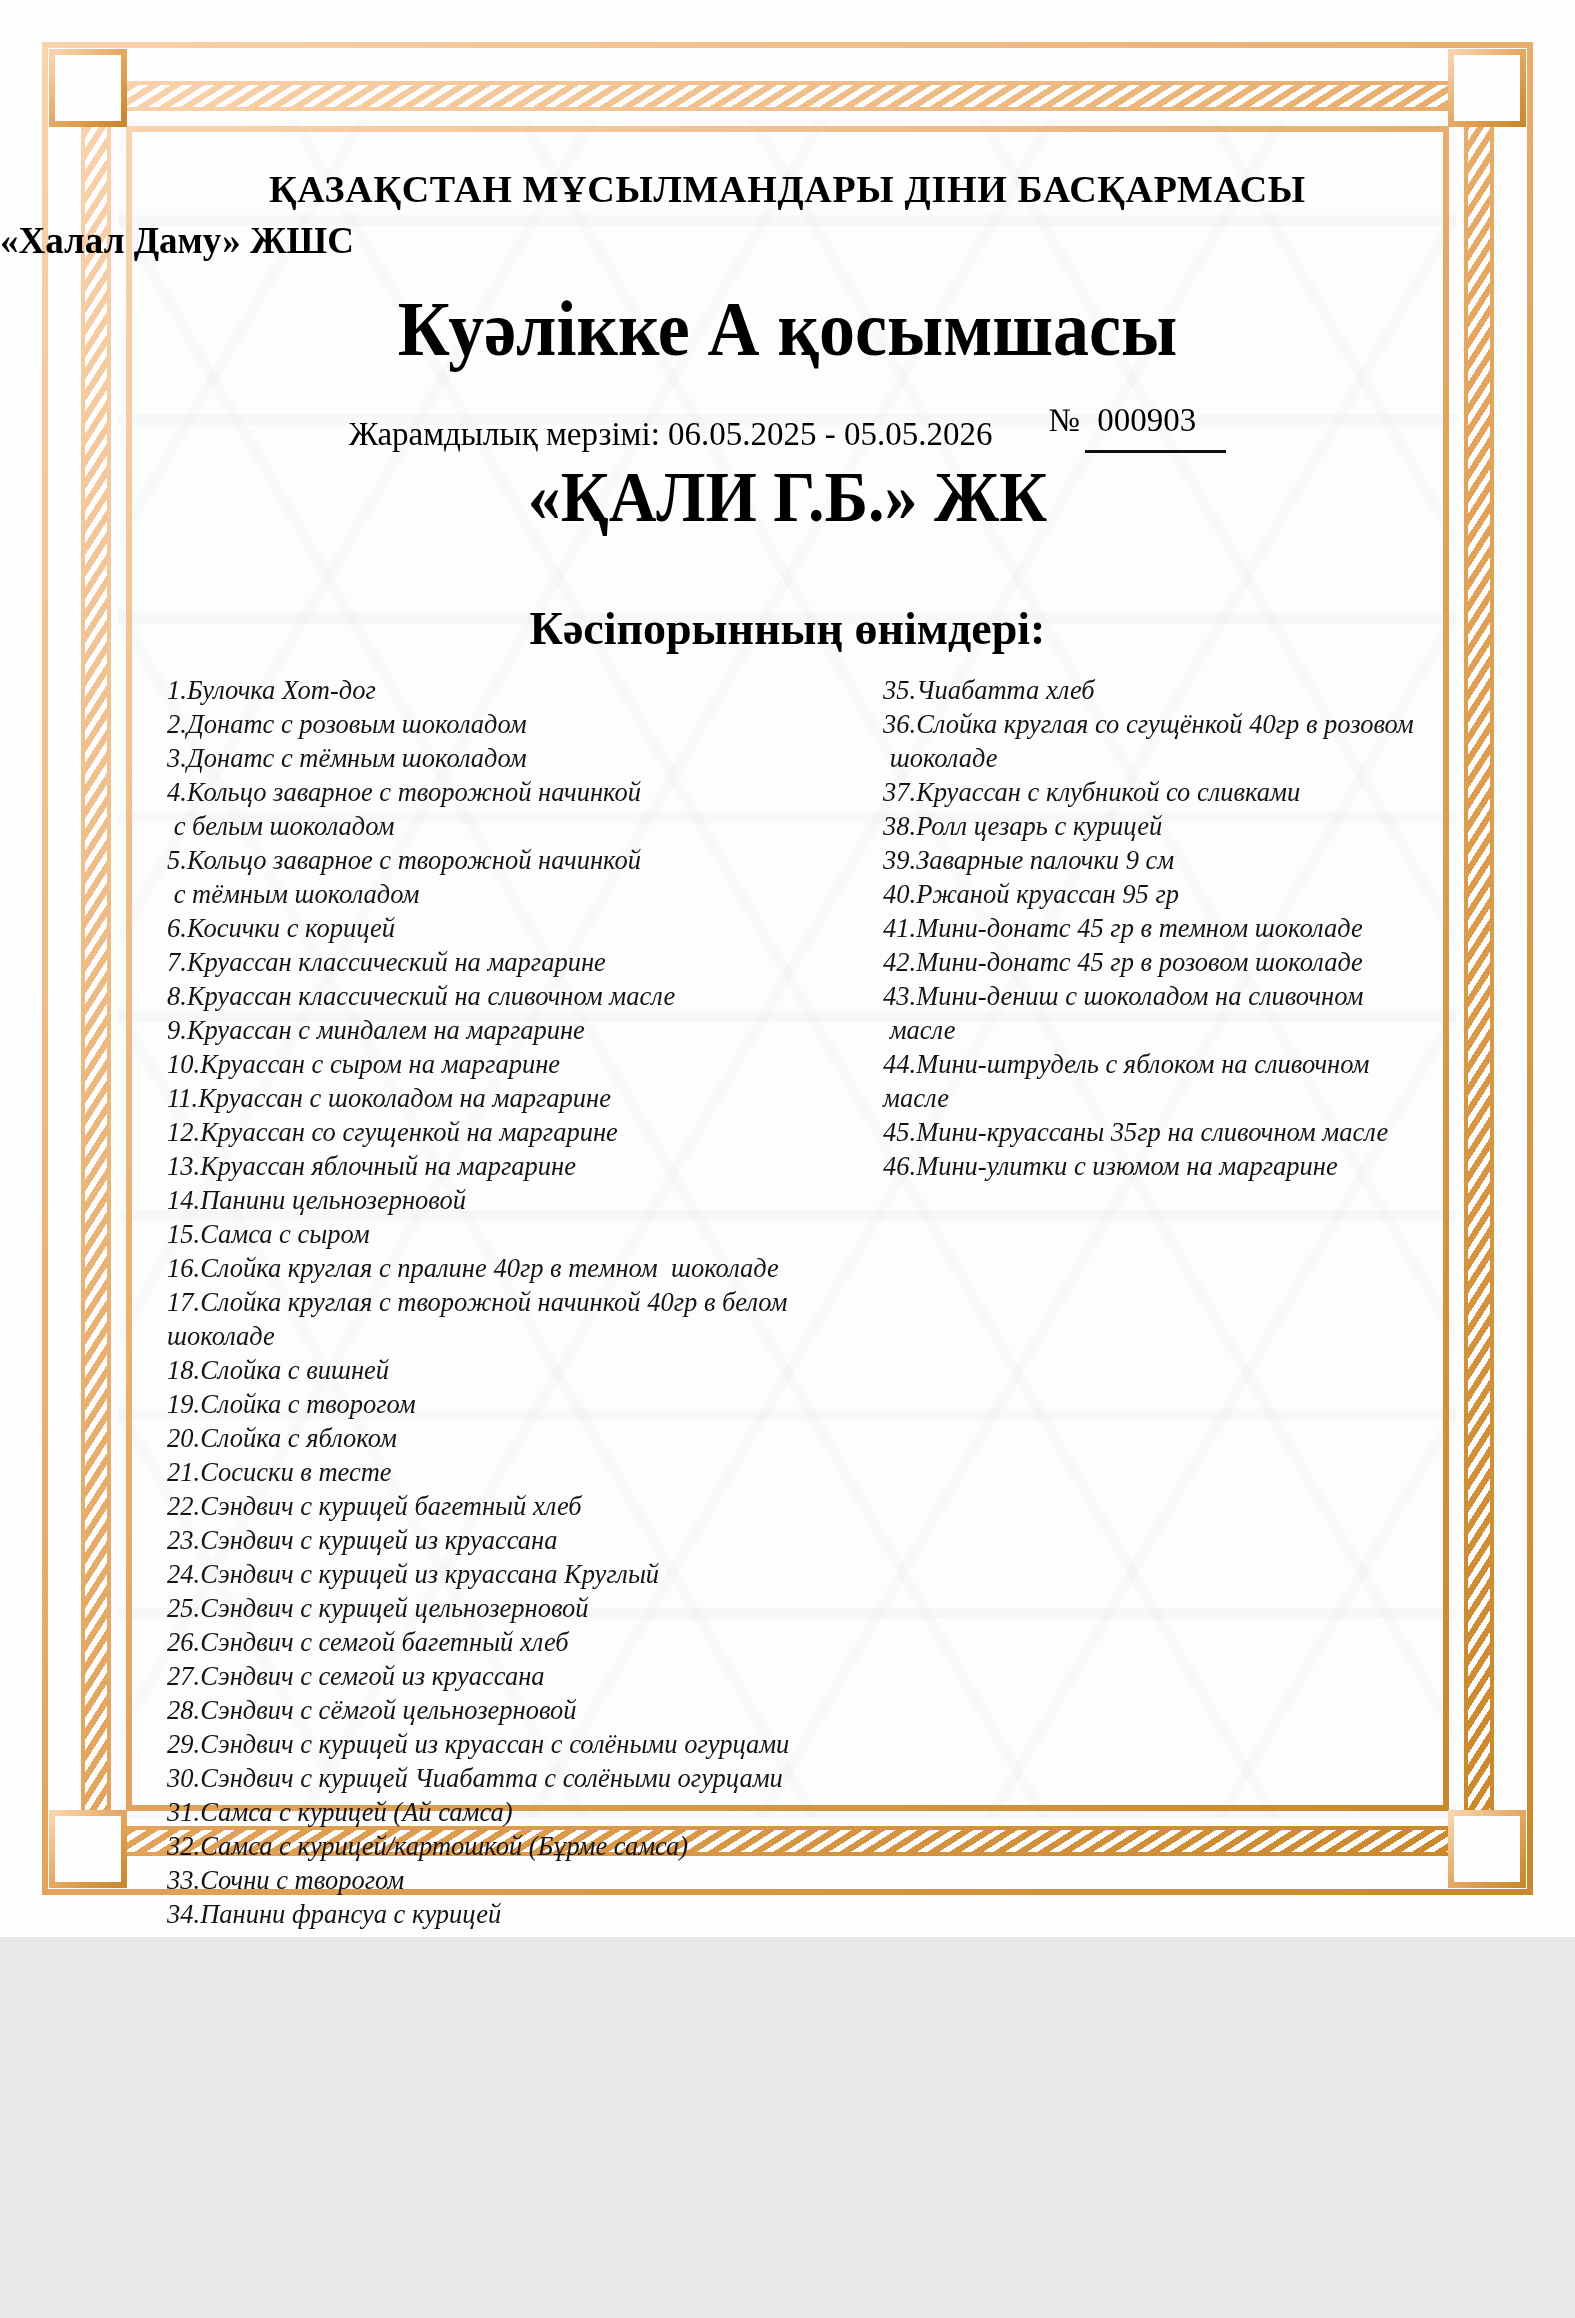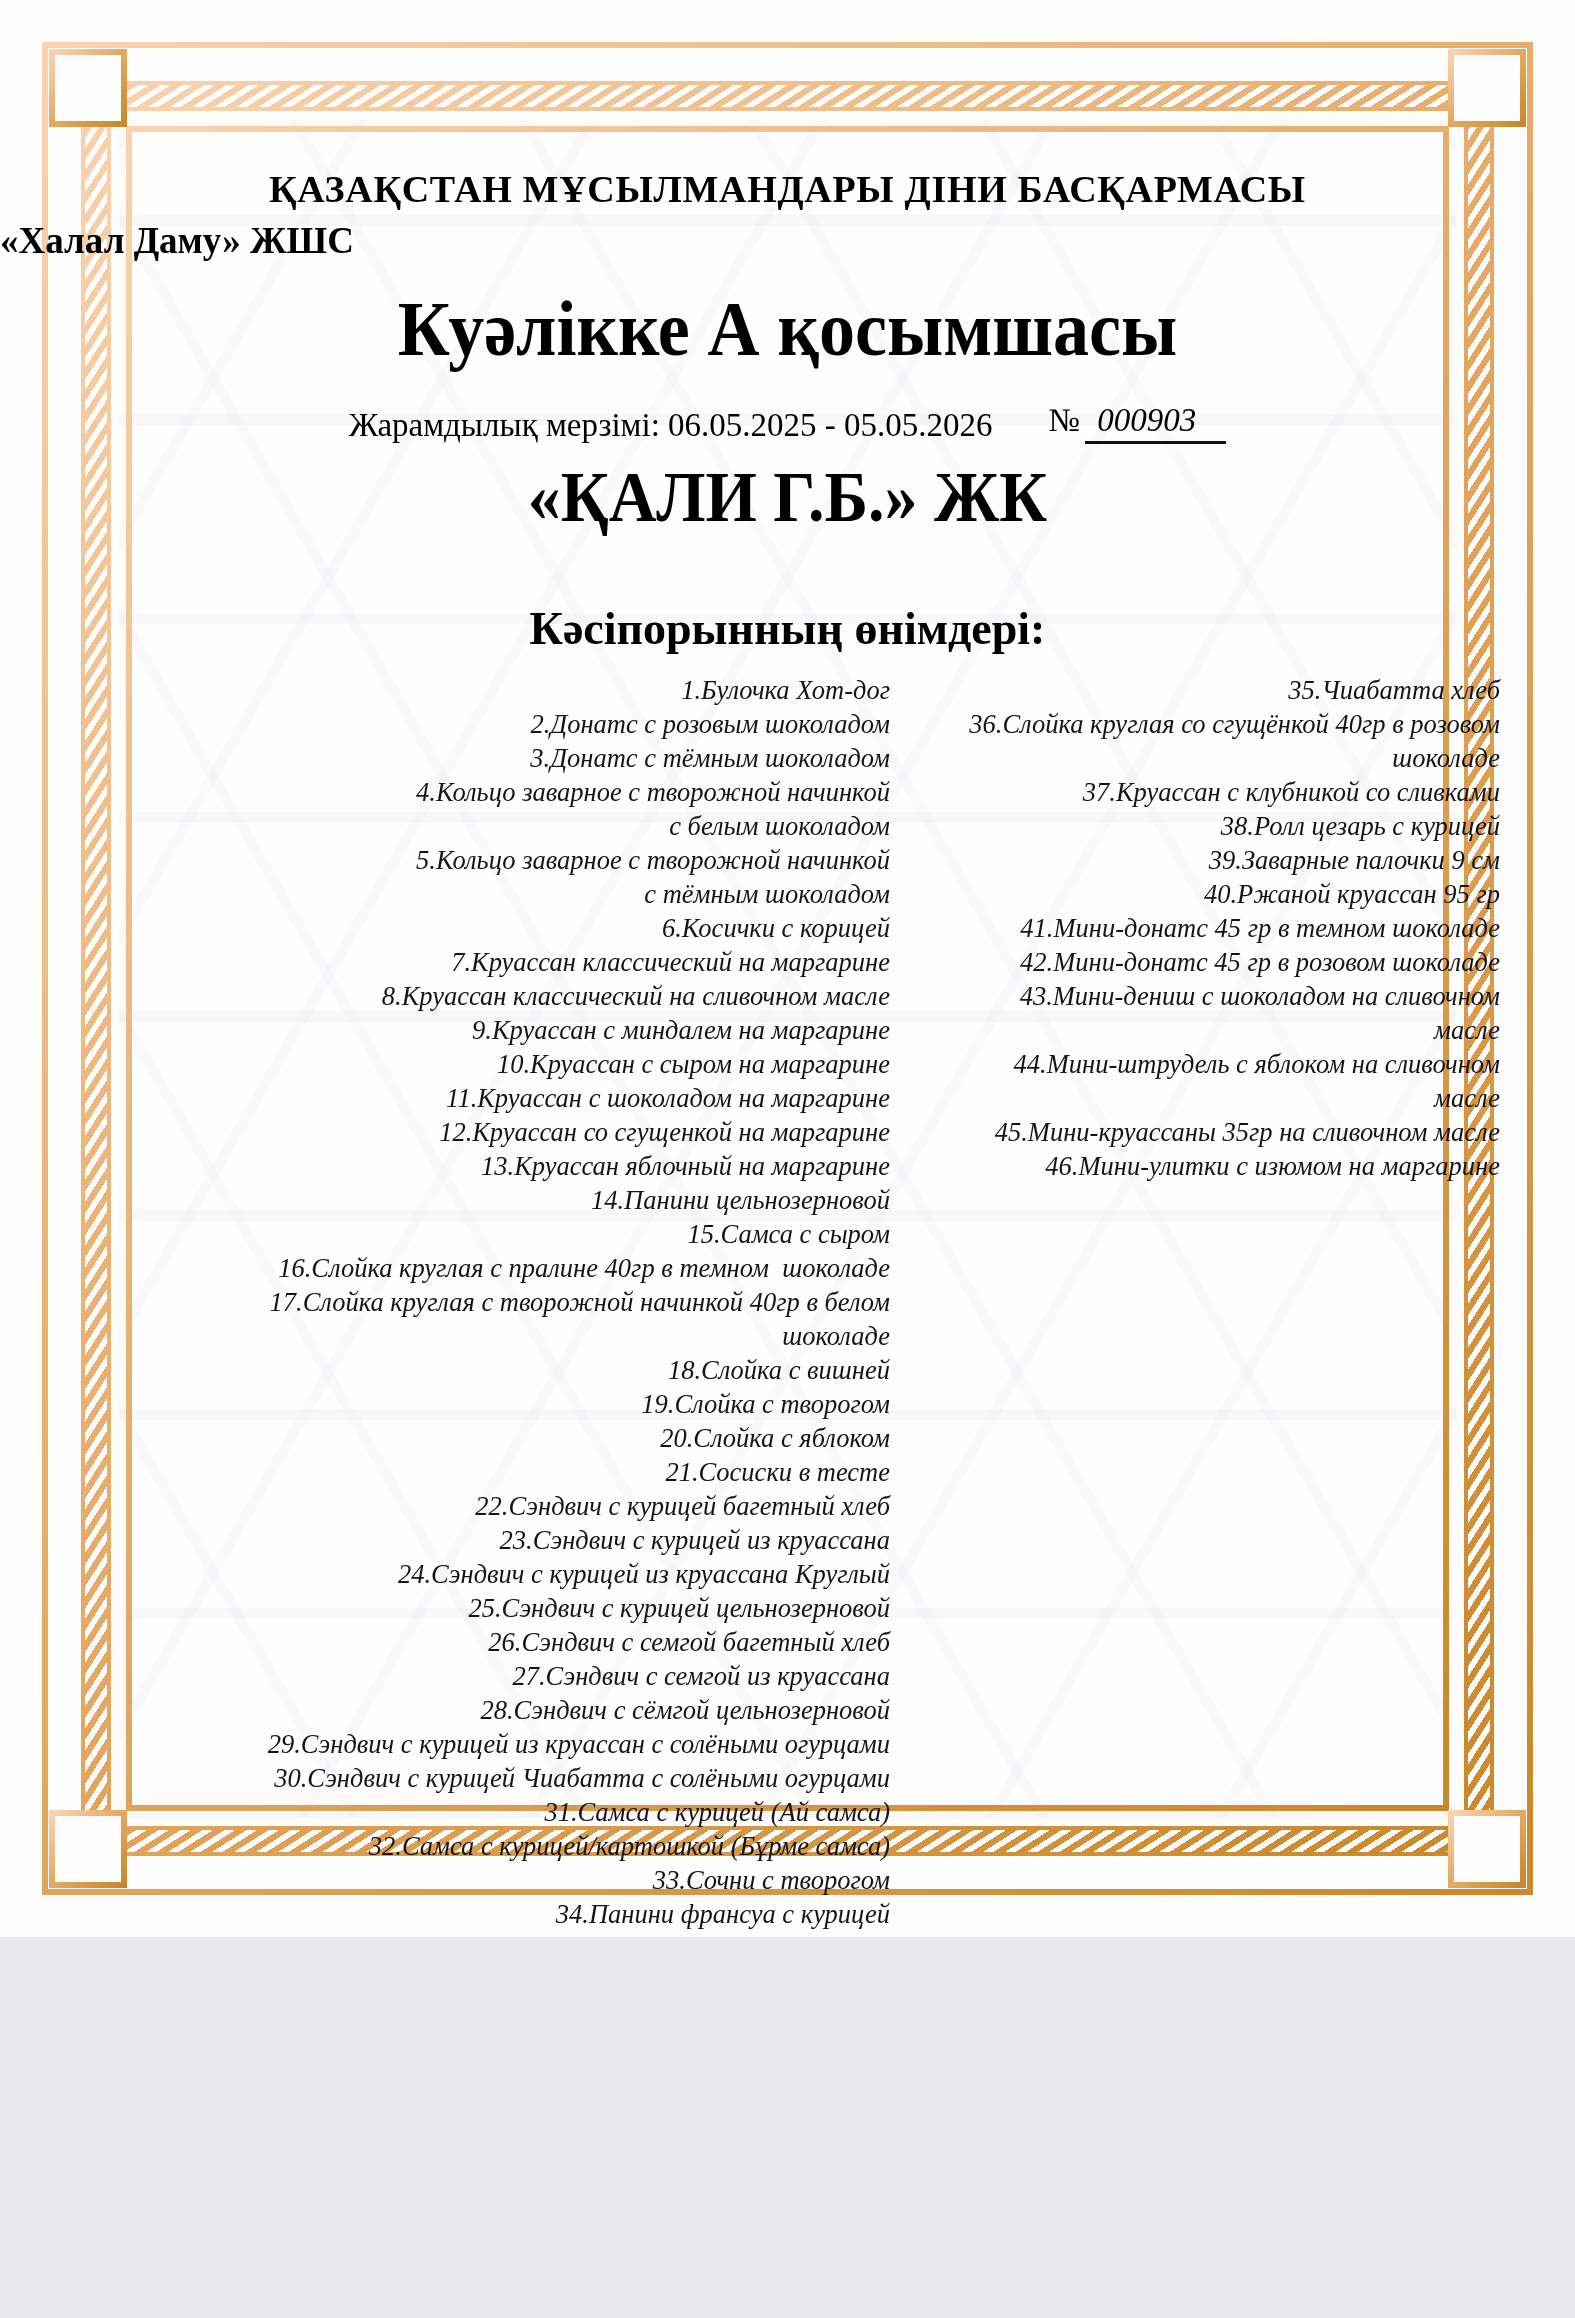--- a/index.html
+++ b/index.html
@@ -60,32 +60,32 @@
         font-size:38px;font-weight:bold;color:#000;letter-spacing:0.7px;}
   .org2{position:absolute;top:219px;left:0;right:0;text-align:left;
         font-size:37px;font-weight:bold;color:#000;}
   .title{position:absolute;top:285px;left:0;right:0;text-align:center;
         font-size:72px;font-weight:bold;color:#000;
         transform:scaleY(1.08);transform-origin:center top;}
   .validity-row{position:absolute;top:402px;left:0;right:0;
         display:flex;justify-content:center;align-items:flex-end;gap:56px;
         font-size:33px;color:#000;}
   .numgroup{display:inline-flex;align-items:baseline;}
-  .num{border-bottom:3.3px solid #111;padding:0 30px 2px 12px;margin-left:5.3px;font-style:italic;}
+  .num{border-bottom:3.3px solid #111;padding:0 30px 11px 12px;margin-left:5.3px;}
   .company{position:absolute;top:456px;left:0;right:0;text-align:center;
         font-size:66px;font-weight:bold;color:#000;
         transform:scaleY(1.08);transform-origin:center top;}
   .products-heading{position:absolute;top:602px;left:0;right:0;text-align:center;
         font-size:46px;font-weight:bold;color:#000;}
   .col{position:absolute;top:673px;}
   .col-left{left:167px;width:723px;}
   .col-right{left:883px;width:617px;}
   .product-item{
         font-size:26.5px;font-style:italic;line-height:34px;
-        white-space:pre-wrap;color:#141414;text-align:right;}
+        white-space:pre-wrap;color:#141414;}
   .sign-row{position:absolute;top:1966px;left:167px;right:199px;
         display:flex;justify-content:space-between;align-items:baseline;
         font-size:28px;font-weight:normal;color:#000;padding-left:70px;}
   .bottom-note{position:absolute;top:2056px;left:0;right:0;
         display:flex;justify-content:center;align-items:baseline;gap:14.6px;
         font-size:37px;font-weight:bold;font-style:italic;color:#000;}
   .bn-u{border-bottom:3.3px solid #000;padding:0 2.7px 4px;}
 </style>
 </head>
 <body>

